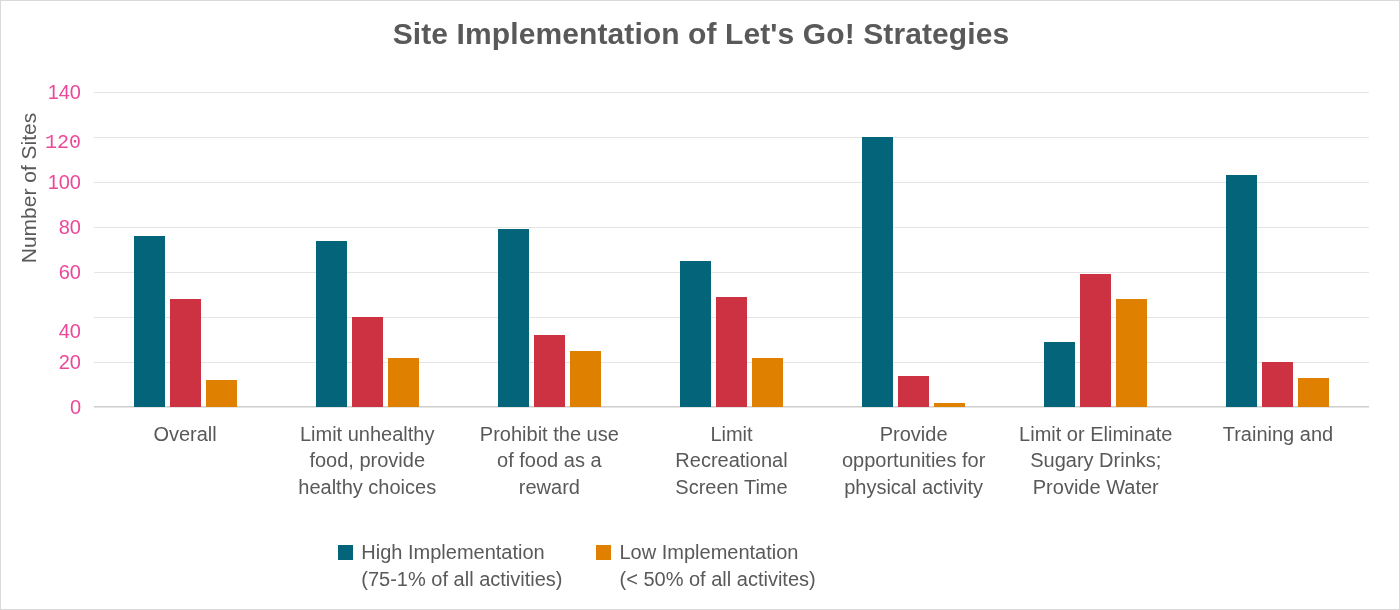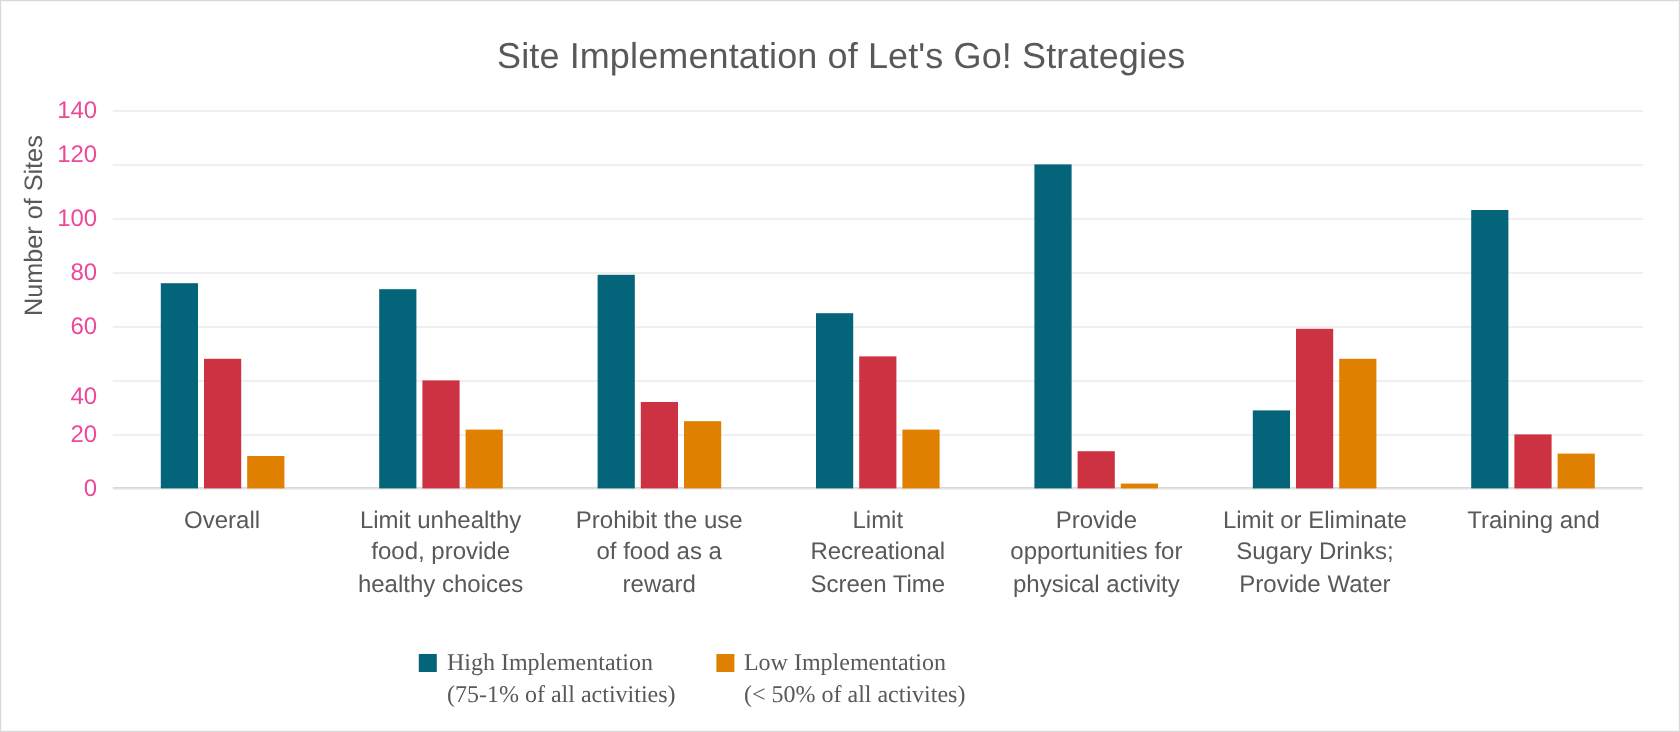--- a/index.html
+++ b/index.html
@@ -18,26 +18,26 @@
     background: #ffffff;
     border: 1px solid #d9d9d9;
     box-sizing: border-box;
     overflow: hidden;
   }
 
   
   .chart-title {
     position: absolute;
     left: 0;
-    top: 30px;
+    top: 16px;
     width: 1400px;
     text-align: center;
     font-size: 30px;
     color: #595959;
-    font-weight: normal;
+    font-weight: bold;
     letter-spacing: 0.1px;
   }
 
   
   .y-axis-title {
     position: absolute;
     left: -82px;
     top: 175px;
     width: 220px;
     text-align: center;
@@ -134,21 +134,20 @@
 
   
   .legend {
     position: absolute;
     left: 0;
     top: 538px;
     width: 1152px;
     display: flex;
     justify-content: center;
     gap: 34px;
-    font-family: Liberation Serif, serif;
   }
   .legend-item {
     display: flex;
     align-items: flex-start;
     gap: 8px;
   }
   .legend-swatch {
     width: 15px;
     height: 15px;
     margin-top: 6px;
@@ -168,21 +167,21 @@
 <body>
 
 <div id="screenshot">
 
   <div class="chart-title">Site Implementation of Let's Go! Strategies</div>
 
   <div class="y-axis-title">Number of Sites</div>
 
   <div id="y-ticks">
       <div class="y-tick-label" style="top: 81px;">140</div>
-      <div class="y-tick-label" style="top: 118px;">120</div>
+      <div class="y-tick-label" style="top: 132px; font-family: Liberation Mono, monospace;">120</div>
       <div class="y-tick-label" style="top: 171px;">100</div>
       <div class="y-tick-label" style="top: 216px;">80</div>
       <div class="y-tick-label" style="top: 261px;">60</div>
       <div class="y-tick-label" style="top: 320px;">40</div>
       <div class="y-tick-label" style="top: 351px;">20</div>
       <div class="y-tick-label" style="top: 396px;">0</div>
     </div>
 
   <div class="plot-area">
     <div id="gridlines">

